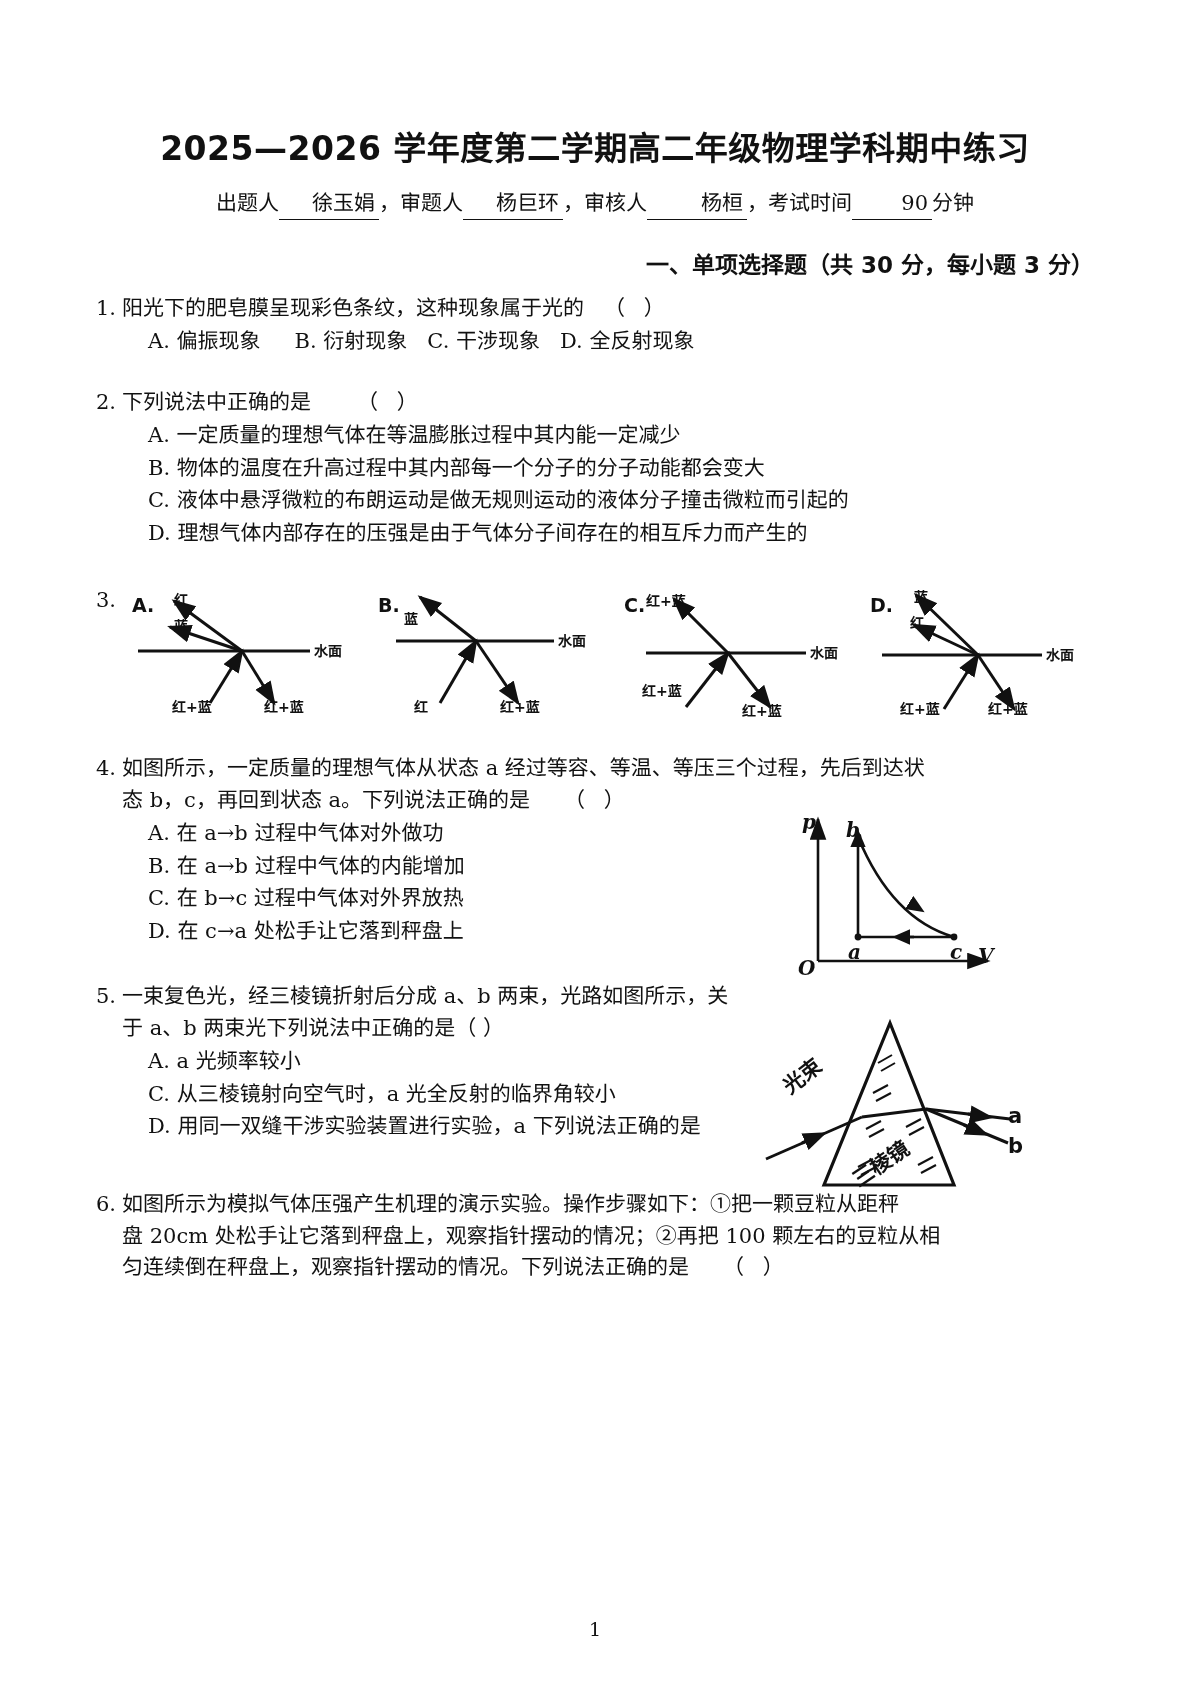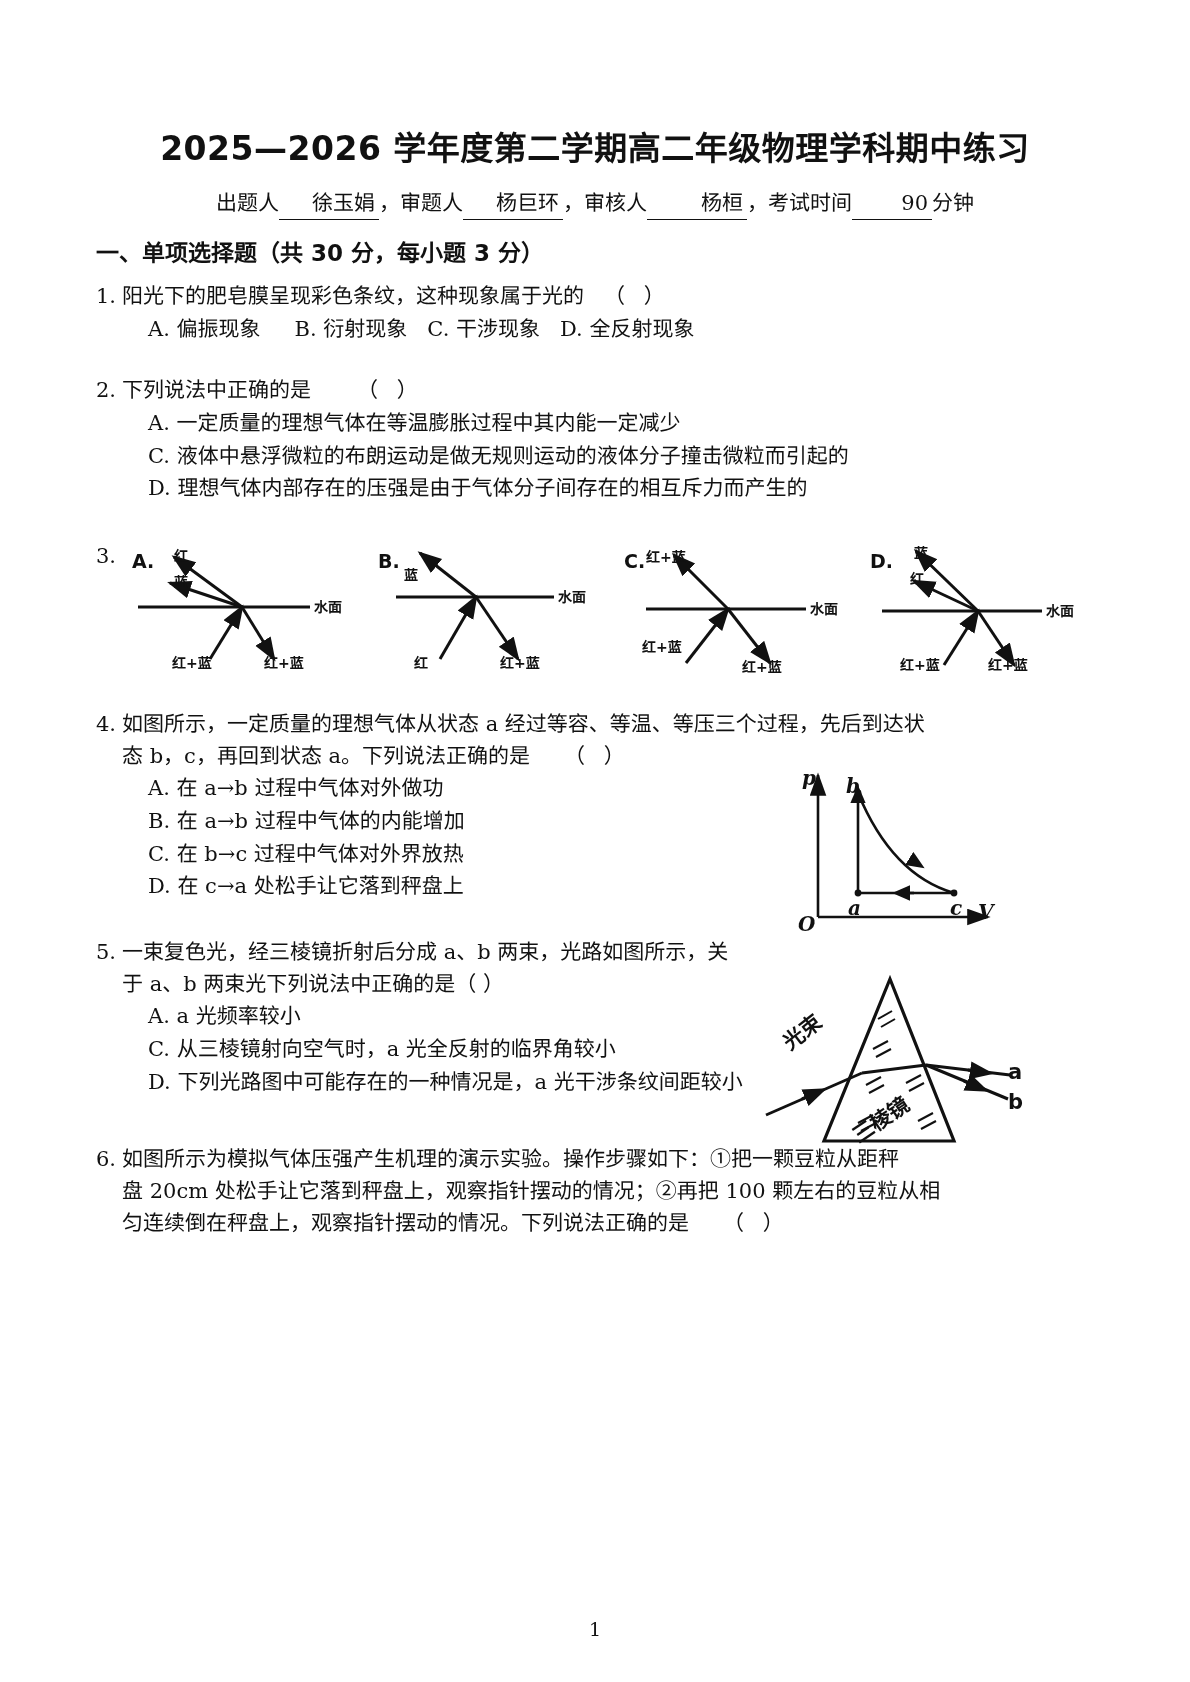--- a/index.html
+++ b/index.html
@@ -47,22 +47,23 @@
     text-align: right;
     padding: 0 4px;
   }
   .w-name  { min-width: 92px; }
   .w-time  { min-width: 72px; }
 
   
   .section-heading {
     font-weight: bold;
     font-size: 23px;
-    margin-top: 14px;
-    font-family: "DejaVu Sans", "Liberation Sans", sans-serif;
+    margin-top: 26px;
+    font-family: "DejaVu Sans", "Liberation Sans", sans-serif;
+    text-align: right;
   }
 
   
   .question {
     margin-top: 13px;
     font-size: 21px;
     line-height: 1.52;
   }
   .q-stem {
     text-indent: 0;
@@ -184,20 +185,21 @@
     <div class="opt-inline">
       <span class="o">A. 偏振现象</span><span class="gap-md"></span><span class="o">B. 衍射现象</span><span class="gap-sm"></span><span class="o">C. 干涉现象</span><span class="gap-sm"></span><span class="o">D. 全反射现象</span>
     </div>
   </div>
 
   <div class="question" style="margin-top:30px">
     <div class="q-stem">
       <span class="q-num">2.</span><span>下列说法中正确的是</span><span class="gap-lg"></span><span class="brackets">（  ）</span>
     </div>
     <div class="opt">A. 一定质量的理想气体在等温膨胀过程中其内能一定减少</div>
+    <div class="opt">B. 物体的温度在升高过程中其内部每一个分子的分子动能都会变大</div>
     <div class="opt">C. 液体中悬浮微粒的布朗运动是做无规则运动的液体分子撞击微粒而引起的</div>
     <div class="opt">D. 理想气体内部存在的压强是由于气体分子间存在的相互斥力而产生的</div>
   </div>
 
   <div class="question" style="margin-top:36px">
     <div class="q-stem">
       <span class="q-num">3.</span>
     </div>
 
     <div class="optics-row">
@@ -325,21 +327,21 @@
   <div class="question q5-wrap" style="margin-top:34px">
     <div class="q5-text">
       <div class="q-stem">
         <span class="q-num">5.</span><span>一束复色光，经三棱镜折射后分成 a、b 两束，光路如图所示，关</span>
       </div>
       <div class="q-stem">
         <span>于 a、b 两束光下列说法中正确的是（   ）</span>
       </div>
       <div class="opt">A.  a 光频率较小</div>
       <div class="opt">C. 从三棱镜射向空气时，a 光全反射的临界角较小</div>
-      <div class="opt">D. 下列光路图中可能存在的一种情况是，a 光干涉条纹间距较小</div>
+      <div class="opt">D. 用同一双缝干涉实验装置进行实验，a 下列说法正确的是</div>
     </div>
 
     <div class="prism-fig" style="top:28px;">
       <svg width="260" height="190" viewBox="0 0 260 190">
         <defs>
           <marker id="ray" markerWidth="9" markerHeight="9" refX="4" refY="3" orient="auto">
             <path d="M0,0 L8,3 L0,6 z" fill="#111"></path>
           </marker>
         </defs>
 

